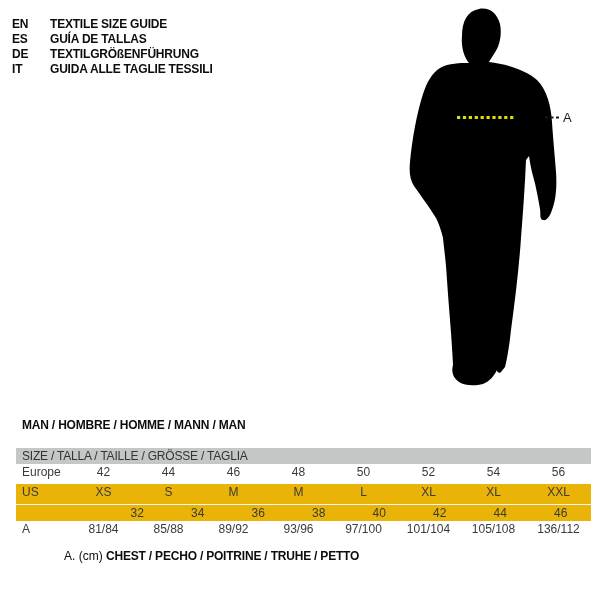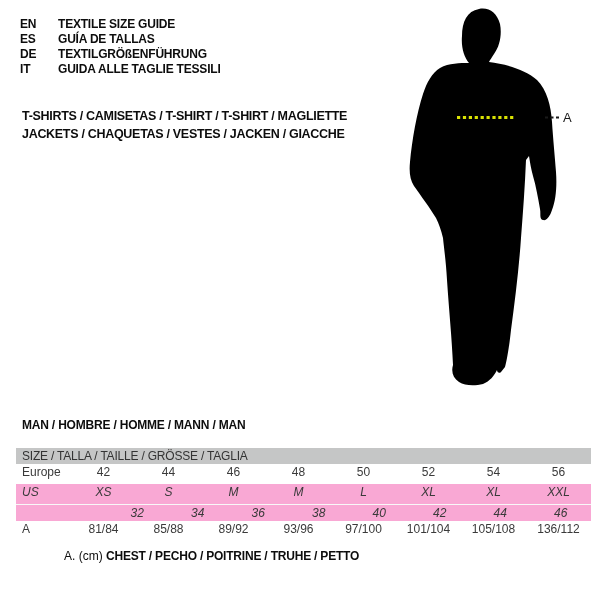--- a/index.html
+++ b/index.html
@@ -2,35 +2,35 @@
 <html><head>
 <meta charset="utf-8">
 <style>
   html,body{margin:0;padding:0;background:#888;}
   .canvas{
     position:relative;width:600px;height:600px;background:#ffffff;
     font-family:"Liberation Sans", sans-serif;color:#1a1a1a;overflow:hidden;
     margin:0 auto;
   }
   
-  .langs{position:absolute;left:20px;top:17px;}
+  .langs{position:absolute;left:12px;top:17px;}
   .lang-row{display:flex;line-height:15px;font-size:12px;font-weight:700;letter-spacing:-0.2px;color:#0d0d0d;}
   .lang-code{width:38px;flex:0 0 38px;}
   
   .cats{position:absolute;left:22px;top:108px;}
   .cat-line{font-size:12.5px;font-weight:700;line-height:17.5px;letter-spacing:-0.3px;color:#0d0d0d;}
   
   .figure{position:absolute;left:400px;top:0px;width:200px;height:400px;}
   
   .section-title{position:absolute;left:22px;top:418px;font-size:12px;font-weight:700;line-height:14px;letter-spacing:-0.2px;color:#0d0d0d;}
   
   .size-table{position:absolute;left:16px;top:448px;width:575px;}
   .size-table-header{height:16px;line-height:16px;background:#c5c6c6;font-size:12px;color:#333;padding-left:6px;letter-spacing:-0.2px;}
   .t-row{display:flex;height:20px;line-height:17px;font-size:12px;color:#3a3a3a;}
-  .t-row.shaded{background:#f9a8d4;font-style:italic;}
+  .t-row.shaded{background:#eab308;}
   .t-row.shaded + .t-row.shaded{border-top:1px solid #f8f8f8;height:16px;line-height:16px;padding-left:36px;}
   .t-label{flex:0 0 55px;width:55px;padding-left:6px;box-sizing:border-box;text-align:left;}
   .t-cell{flex:1 1 0;text-align:center;}
   
   .footnote{position:absolute;left:22px;top:549px;font-size:12px;line-height:14px;color:#0d0d0d;}
   .footnote .fn-prefix{font-weight:400;margin-left:42px;}
   .footnote .fn-text{font-weight:700;letter-spacing:-0.2px;text-align:right;}
 </style>
 </head>
 <body>
@@ -49,24 +49,20 @@
     <div class="lang-row">
       <span class="lang-code">DE</span>
       <span class="lang-label">TEXTILGRÖßENFÜHRUNG</span>
     </div>
     <div class="lang-row">
       <span class="lang-code">IT</span>
       <span class="lang-label">GUIDA ALLE TAGLIE TESSILI</span>
     </div>
   </div>
 
-  <div class="cats">
-    <div class="cat-line">T-SHIRTS / CAMISETAS / T-SHIRT / T-SHIRT / MAGLIETTE</div>
-    <div class="cat-line">JACKETS / CHAQUETAS / VESTES / JACKEN / GIACCHE</div>
-  </div>
 
   <svg class="figure" width="200" height="400" viewBox="400 0 200 400" xmlns="http://www.w3.org/2000/svg">
     <path d="M 469 63
              C 464 57 461 47 462 36
              C 462 22 467 11 479 9
              C 489 7 497 13 500 24
              C 502 34 500 46 494 54
              C 492 57 490 60 489 62
              C 506 64 526 70 537 80
              C 547 90 551 106 552 122

